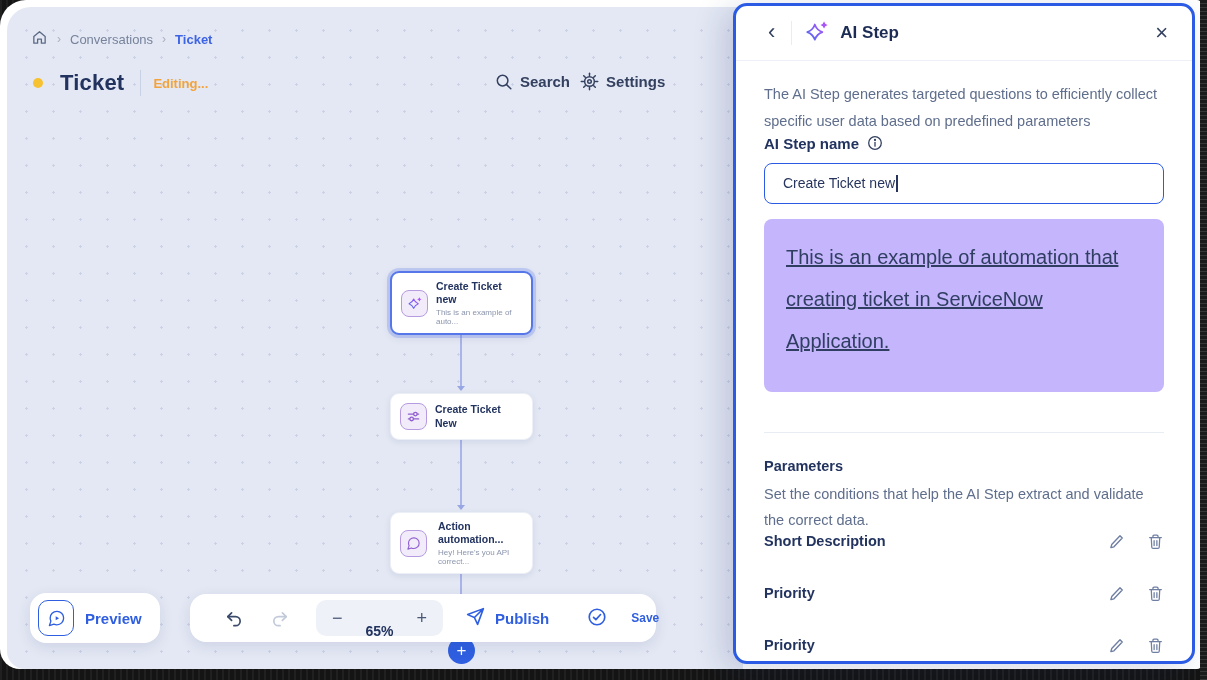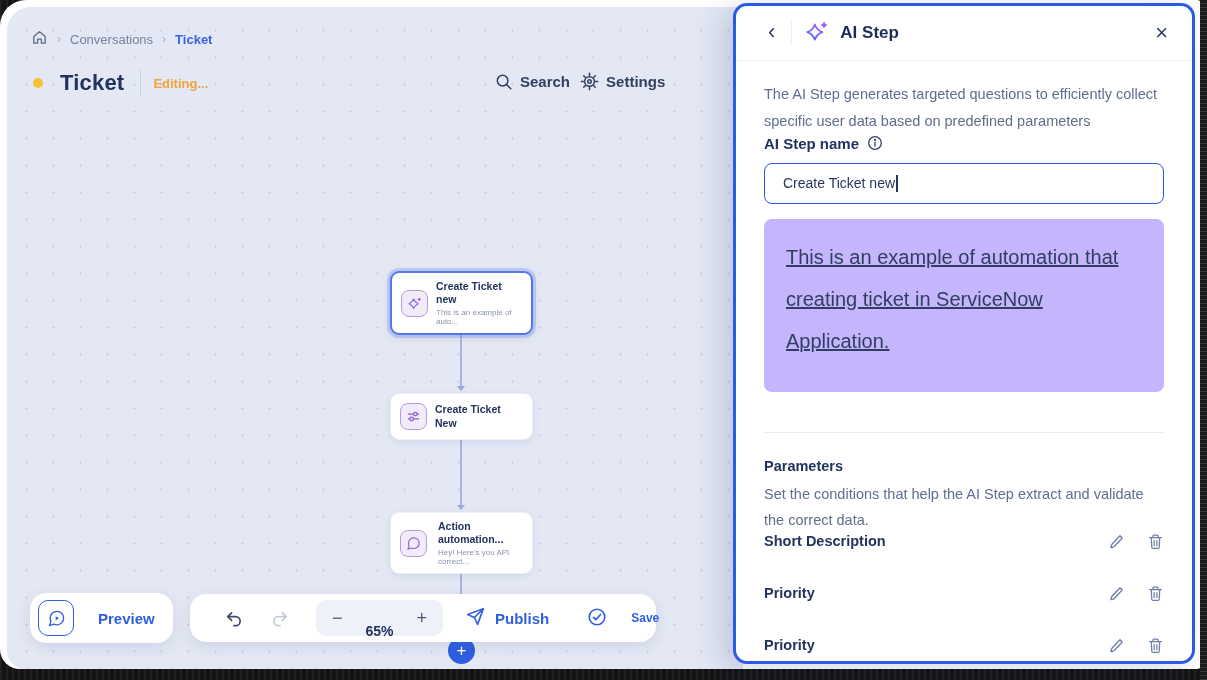--- a/index.html
+++ b/index.html
@@ -53,21 +53,21 @@
     border-left:4px solid transparent; border-right:4px solid transparent; border-top:5px solid #98A6E3;
   }
   .addnode {
     position:absolute; left:441px; top:630px; width:27px; height:27px; border-radius:50%;
     background:#2F5FE0; color:#fff; font-size:17px; display:flex; align-items:center; justify-content:center; cursor:pointer;
   }
 
   
   .preview-card {
     position:absolute; left:23px; top:586px; height:50px; background:#fff; border-radius:16px;
-    box-shadow:0 4px 14px rgba(40,60,120,.12); display:flex; align-items:center; gap:24px; padding:0 18px 0 8px; cursor:pointer;
+    box-shadow:0 4px 14px rgba(40,60,120,.12); display:flex; align-items:center; gap:11px; padding:0 18px 0 8px; cursor:pointer;
   }
   .preview-iconbox { width:36px; height:36px; border-radius:10px; border:1.5px solid #2F5FE0; display:flex; align-items:center; justify-content:center; }
   .preview-label { font-size:15px; font-weight:700; color:#2F5FE0; }
   .toolbar {
     position:absolute; left:183px; top:587px; width:466px; height:48px; background:#fff; border-radius:16px;
     box-shadow:0 4px 14px rgba(40,60,120,.12); display:flex; align-items:center; padding:0 18px;
   }
   .tool { cursor:pointer; display:flex; align-items:center; }
   .undo { margin-left:16px; color:#3A4A6B; }
   .redo { margin-left:28px; color:#C2CAD9; }

